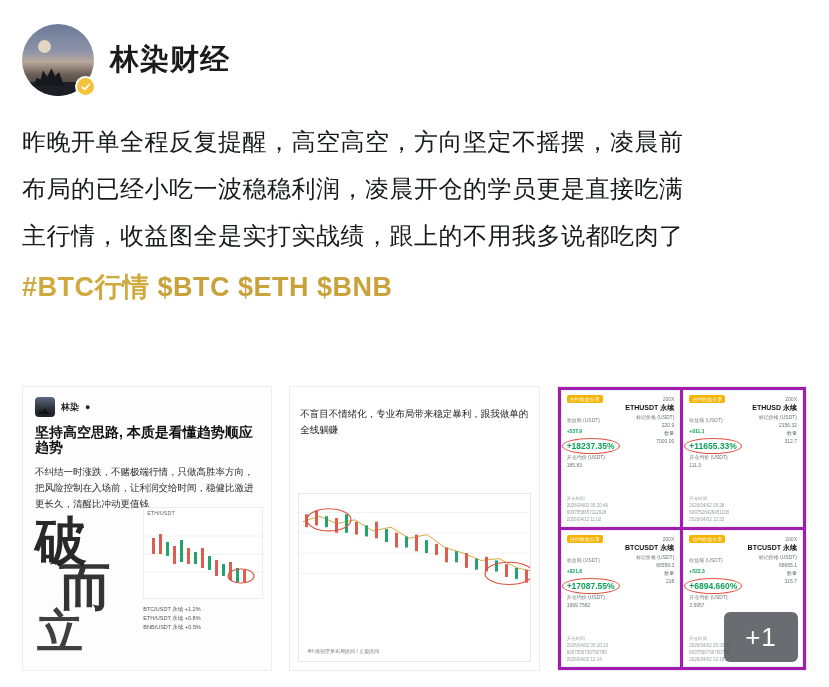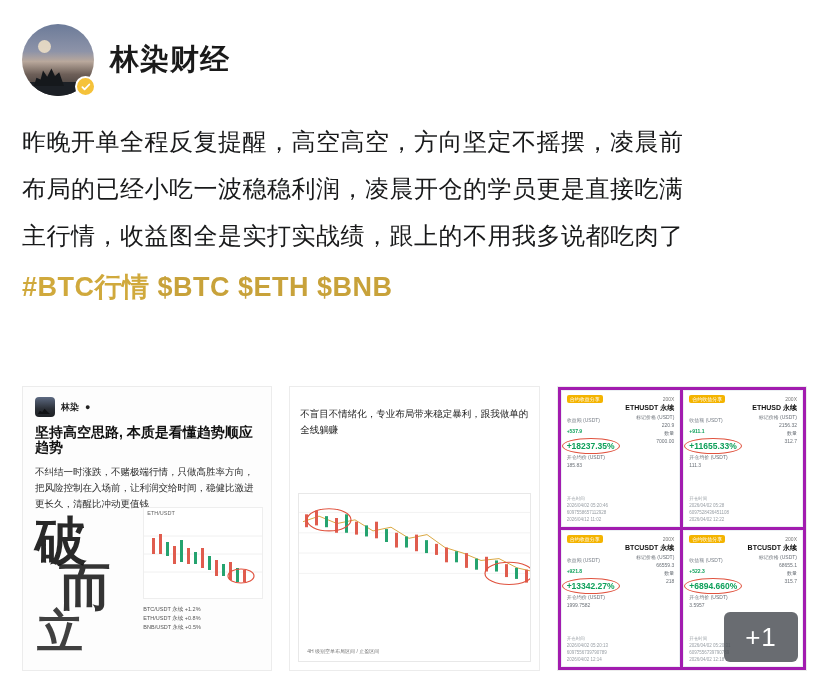--- a/index.html
+++ b/index.html
@@ -458,21 +458,21 @@
         </div>
 
         <div class="tile">
           <div class="top">
             <span class="chip">合约收益分享</span>
             <span class="lev">200X</span>
           </div>
           <div class="sym">BTCUSDT 永续</div>
           <div class="sub">收益额 (USDT)</div>
           <div class="sub"><b>+921.8</b></div>
-          <div class="roe circled">+13342.27%</div>
+          <div class="roe circled">+17087.55%</div>
           <div class="kv">开仓均价 (USDT)</div>
           <div class="kv">1999.7582</div>
           <div class="right-col">
             <div>标记价格 (USDT)</div>
             <div>66559.3</div>
             <div>数量</div>
             <div>218</div>
           </div>
           <div class="foot">
             <div>开仓时间</div>

